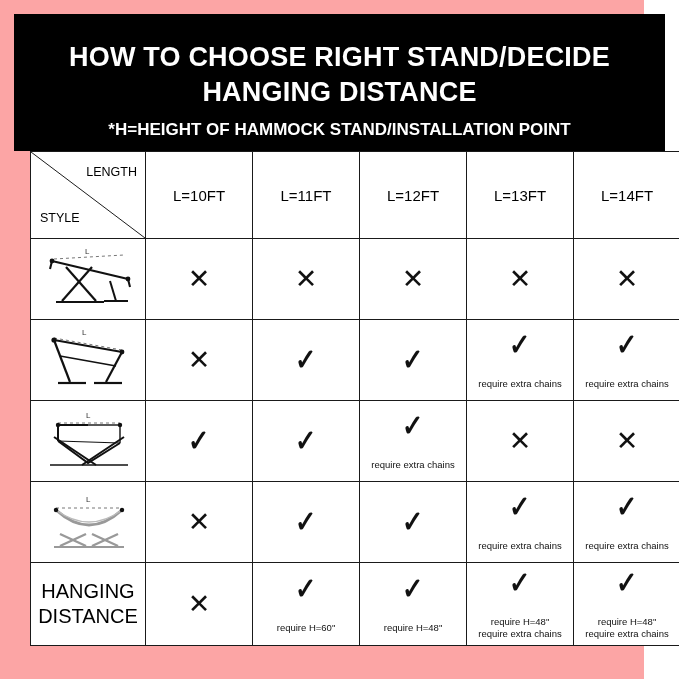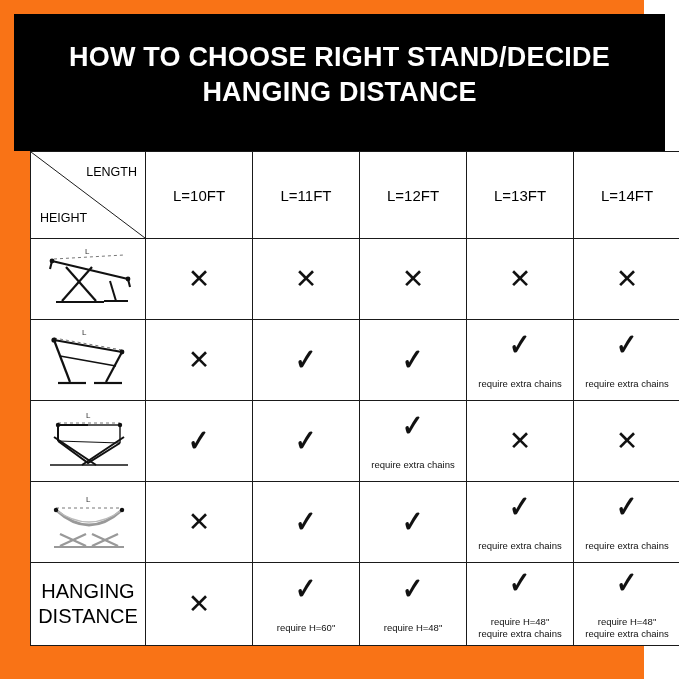--- a/index.html
+++ b/index.html
@@ -10,21 +10,21 @@
   body {
     width: 679px;
     height: 679px;
     font-family: "Liberation Sans", sans-serif;
     overflow: hidden;
   }
   #page {
     position: relative;
     width: 644px;
     height: 679px;
-    background: #f97316;
+    background: #fca5a5;
     box-sizing: border-box;
   }
   .header {
     position: absolute;
     left: 14px;
     top: 14px;
     width: 651px;
     height: 137px;
     background: #000000;
     color: #ffffff;
@@ -142,39 +142,40 @@
     white-space: pre-line;
   }
 </style>
 </head>
 <body>
 
 <div id="page">
 
   <div class="header">
     <div class="title">HOW TO CHOOSE RIGHT STAND/DECIDE HANGING DISTANCE</div>
+    <div class="subtitle">*H=HEIGHT OF HAMMOCK STAND/INSTALLATION POINT</div>
   </div>
 
   <table class="matrix">
     <colgroup>
       <col class="col-style">
         <col class="col-len">
         <col class="col-len">
         <col class="col-len">
         <col class="col-len">
         <col class="col-len">
     </colgroup>
     <tbody>
       <tr>
         <td class="corner">
           <svg class="diag" viewBox="0 0 115 86" preserveAspectRatio="none">
             <line x1="0" y1="0" x2="115" y2="86" stroke="#1a1a1a" stroke-width="1"></line>
           </svg>
           <span class="lbl-length">LENGTH</span>
-          <span class="lbl-style">HEIGHT</span>
+          <span class="lbl-style">STYLE</span>
         </td>
         <td class="lenhead">L=10FT</td>
         <td class="lenhead">L=11FT</td>
         <td class="lenhead">L=12FT</td>
         <td class="lenhead">L=13FT</td>
         <td class="lenhead">L=14FT</td>
       </tr>
 
       <tr class="datarow">
         <td class="stylecell">

